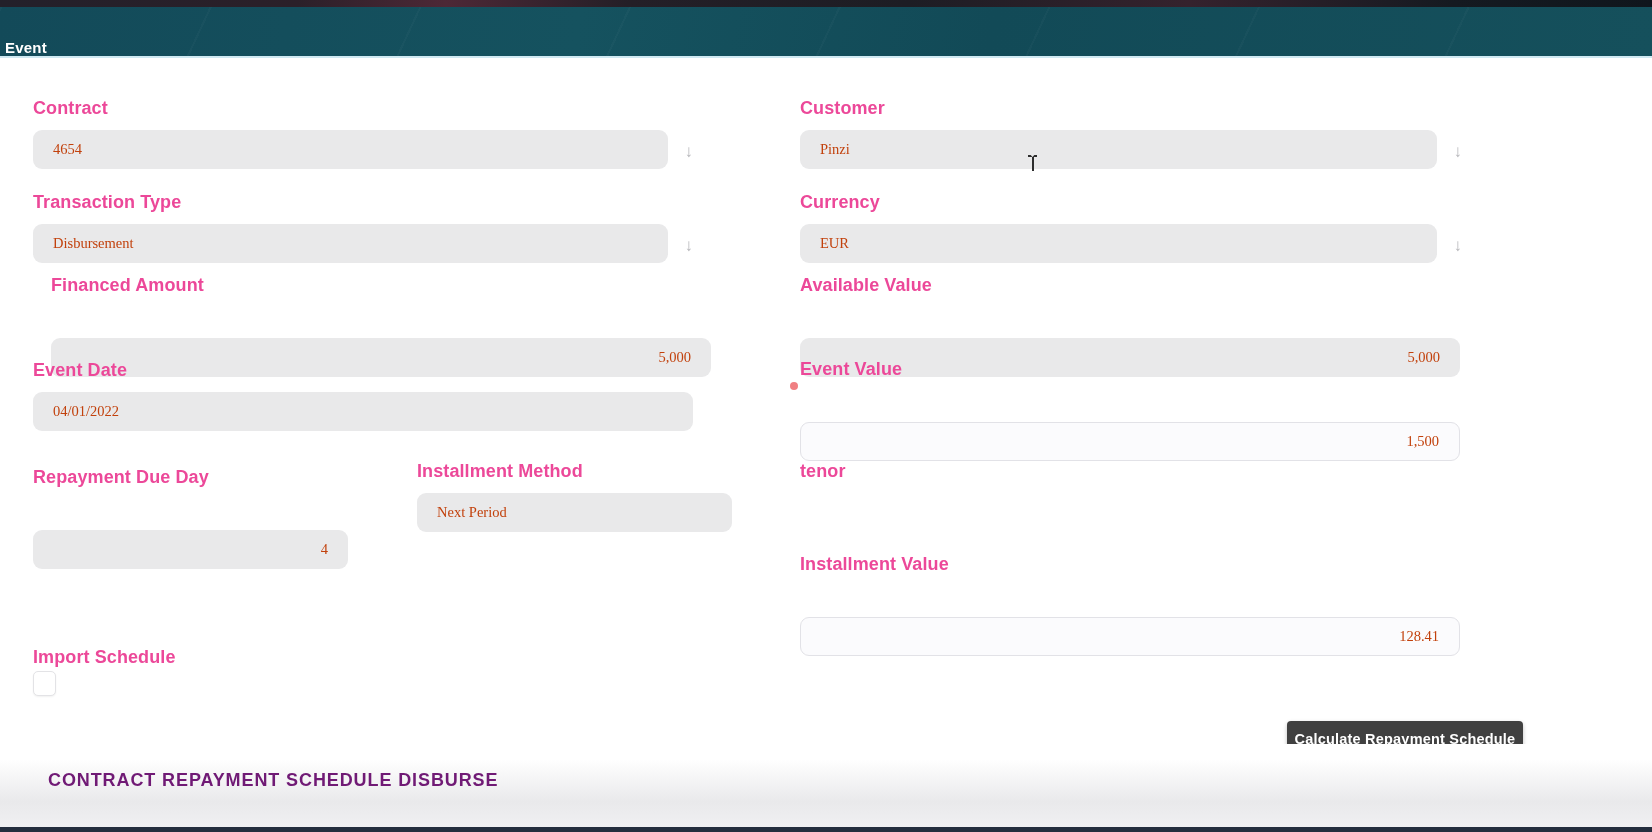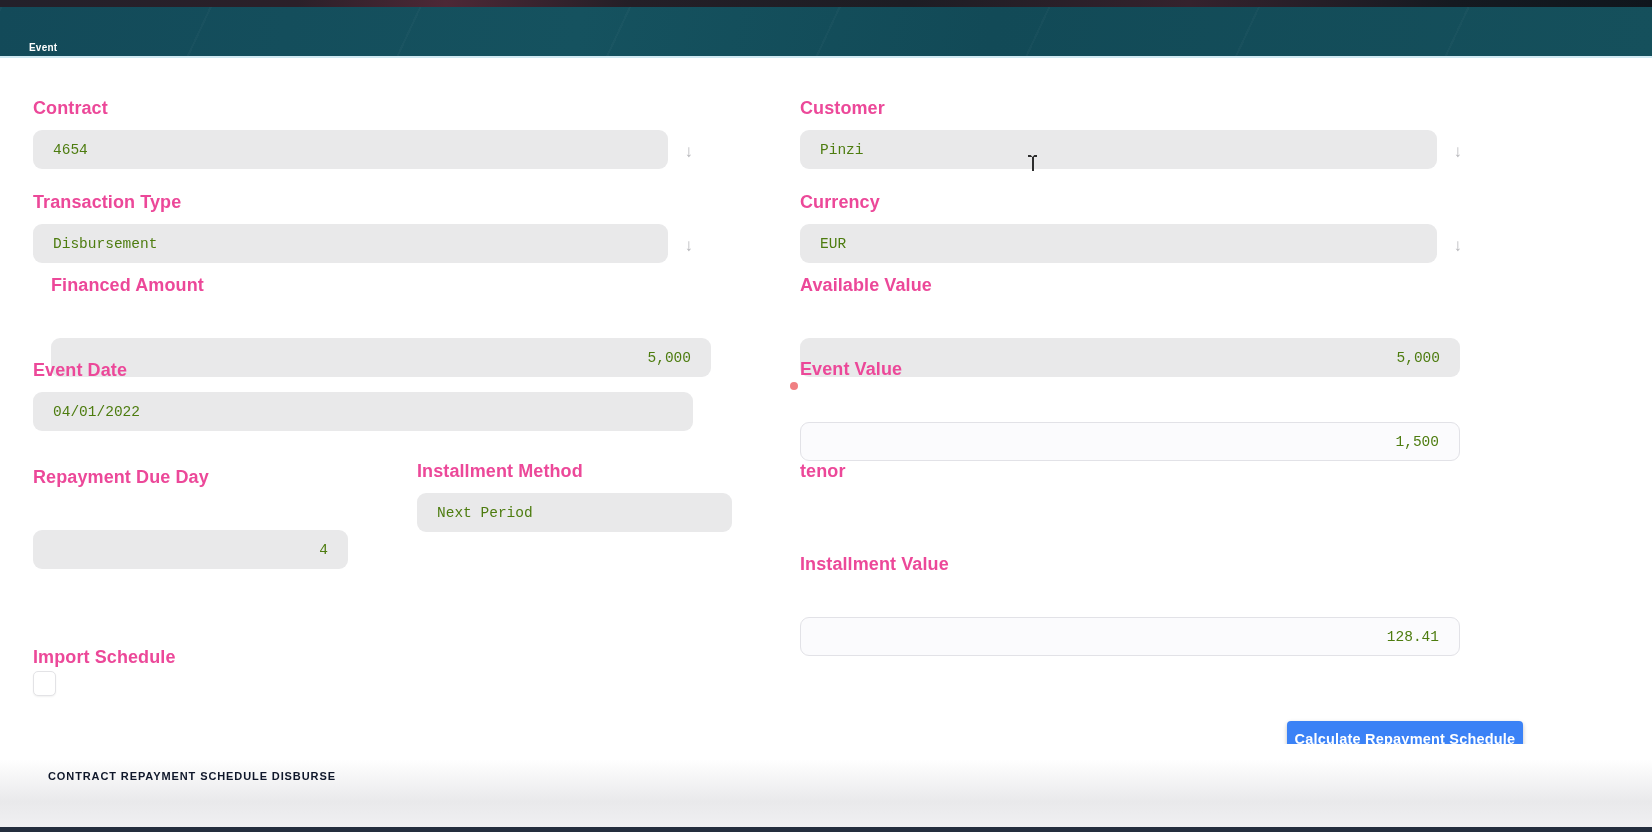--- a/index.html
+++ b/index.html
@@ -17,32 +17,32 @@
   }
   .app-header {
     position:absolute; left:0; top:7px; width:1652px; height:51px;
     background:
       repeating-linear-gradient(115deg, rgba(255,255,255,0.025) 0 2px, transparent 2px 190px),
       linear-gradient(100deg,#134a59 0%,#15525f 35%,#124a57 60%,#15505c 100%);
     border-bottom:2px solid #cfe9f2;
     display:flex; align-items:center;
   }
   .app-header .title {
-    color:#ffffff; font-size:10px; font-weight:700; padding-left:29px; letter-spacing:0.2px;margin-top:32px;
+    color:#ffffff; font-size:15px; font-weight:700; padding-left:5px; letter-spacing:0.2px;margin-top:32px;
   }
 
   
   .field { position:absolute; }
   .field .lbl {
     display:block; font-size:18px; font-weight:700; color:#ec4899; margin-bottom:11px; letter-spacing:0.1px;
   }
   .field .inp {
     display:block; width:100%; height:39px;
     background:#e9e9ea; border:none; border-radius:9px;
-    color:#4d7c0f; font-size:14.5px; font-family:Liberation Mono, monospace;
+    color:#c2410c; font-size:14.5px; font-family:Liberation Serif, serif;
     padding:0 20px; outline:none;
   }
   .field .inp.num { text-align:right;margin-top:42px; }
   .field .inp.editable {
     background:#fbfbfd; border:1px solid #e2e2e7;
   }
   .arrow {
     position:absolute; right:-25px; bottom:9px;
     color:#b6b6ba; font-size:17px; line-height:1; cursor:pointer;
     user-select:none;
@@ -55,35 +55,35 @@
   
   .checkbox {
     position:absolute; left:33px; top:671px; width:23px; height:25px;
     background:#ffffff; border:1px solid #e3e3e6; border-radius:5px;
     box-shadow:0 1px 2px rgba(0,0,0,0.06); cursor:pointer;
   }
 
   
   .calc-btn {
     position:absolute; left:1287px; top:721px; width:236px; height:36px;
-    background:#3b82f6; color:#ffffff; border:none; border-radius:4px;
+    background:#404040; color:#ffffff; border:none; border-radius:4px;
     font-family:"Liberation Sans", sans-serif; font-size:14.5px; font-weight:600;
     letter-spacing:0.2px; cursor:pointer;
     box-shadow:0 2px 4px rgba(0,0,0,0.25);
   }
 
   
   .bottom-fade {
     position:absolute; left:0; top:744px; width:1652px; height:83px;
     background:linear-gradient(180deg,#ffffff 0%,#ffffff 18%,#e9e9eb 70%,#f0f0f2 100%);
     pointer-events:none;
   }
   .bottom-title {
     position:absolute; left:48px; top:770px;
-    font-size:11px; font-weight:700; color:#0f172a; letter-spacing:0.9px;
+    font-size:18px; font-weight:700; color:#701a75; letter-spacing:0.9px;
   }
   .bottom-strip {
     position:absolute; left:0; top:827px; width:1652px; height:5px;
     background:#242e3e;
   }
 
   
   .ibeam {
     position:absolute; left:1027px; top:155px; width:11px; height:18px; pointer-events:none;
   }

